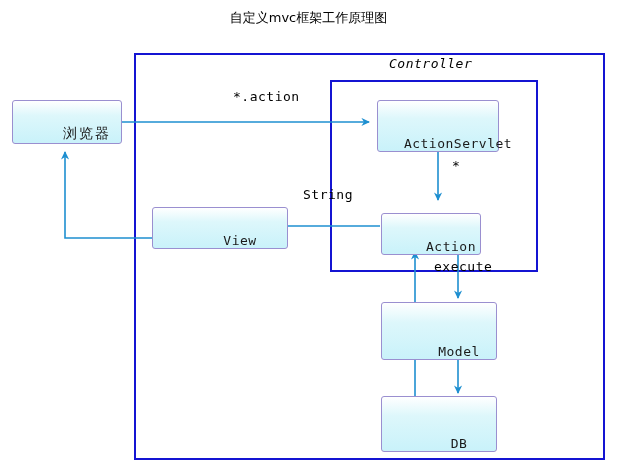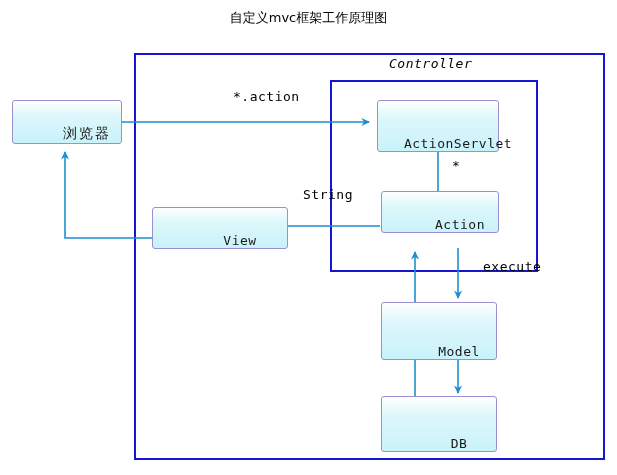--- a/index.html
+++ b/index.html
@@ -136,34 +136,34 @@
   </div>
 
   <div class="node" style="left:377px; top:100px; width:122px; height:52px;">
     <span>ActionServlet</span>
   </div>
 
   <div class="node" style="left:152px; top:207px; width:136px; height:42px;">
     <span>View</span>
   </div>
 
-  <div class="node" style="left:381px; top:191px; width:118px; height:42px;">
+  <div class="node" style="left:381px; top:213px; width:100px; height:42px;">
     <span>Action</span>
   </div>
 
   <div class="node" style="left:381px; top:302px; width:116px; height:58px;">
     <span>Model</span>
   </div>
 
   <div class="node" style="left:381px; top:396px; width:116px; height:56px;">
     <span>DB</span>
   </div>
 
   <div class="edge-label" style="left:197px; top:89px;margin-left:36px;">*.action</div>
 
   <div class="edge-label" style="left:452px; top:158px;">*</div>
 
   <div class="edge-label" style="left:303px; top:187px;text-align:right;">String</div>
 
-  <div class="edge-label" style="left:483px; top:259px;">execute</div>
+  <div class="edge-label" style="left:434px; top:259px;">execute</div>
 
 
 </div>
 
 </body></html>

